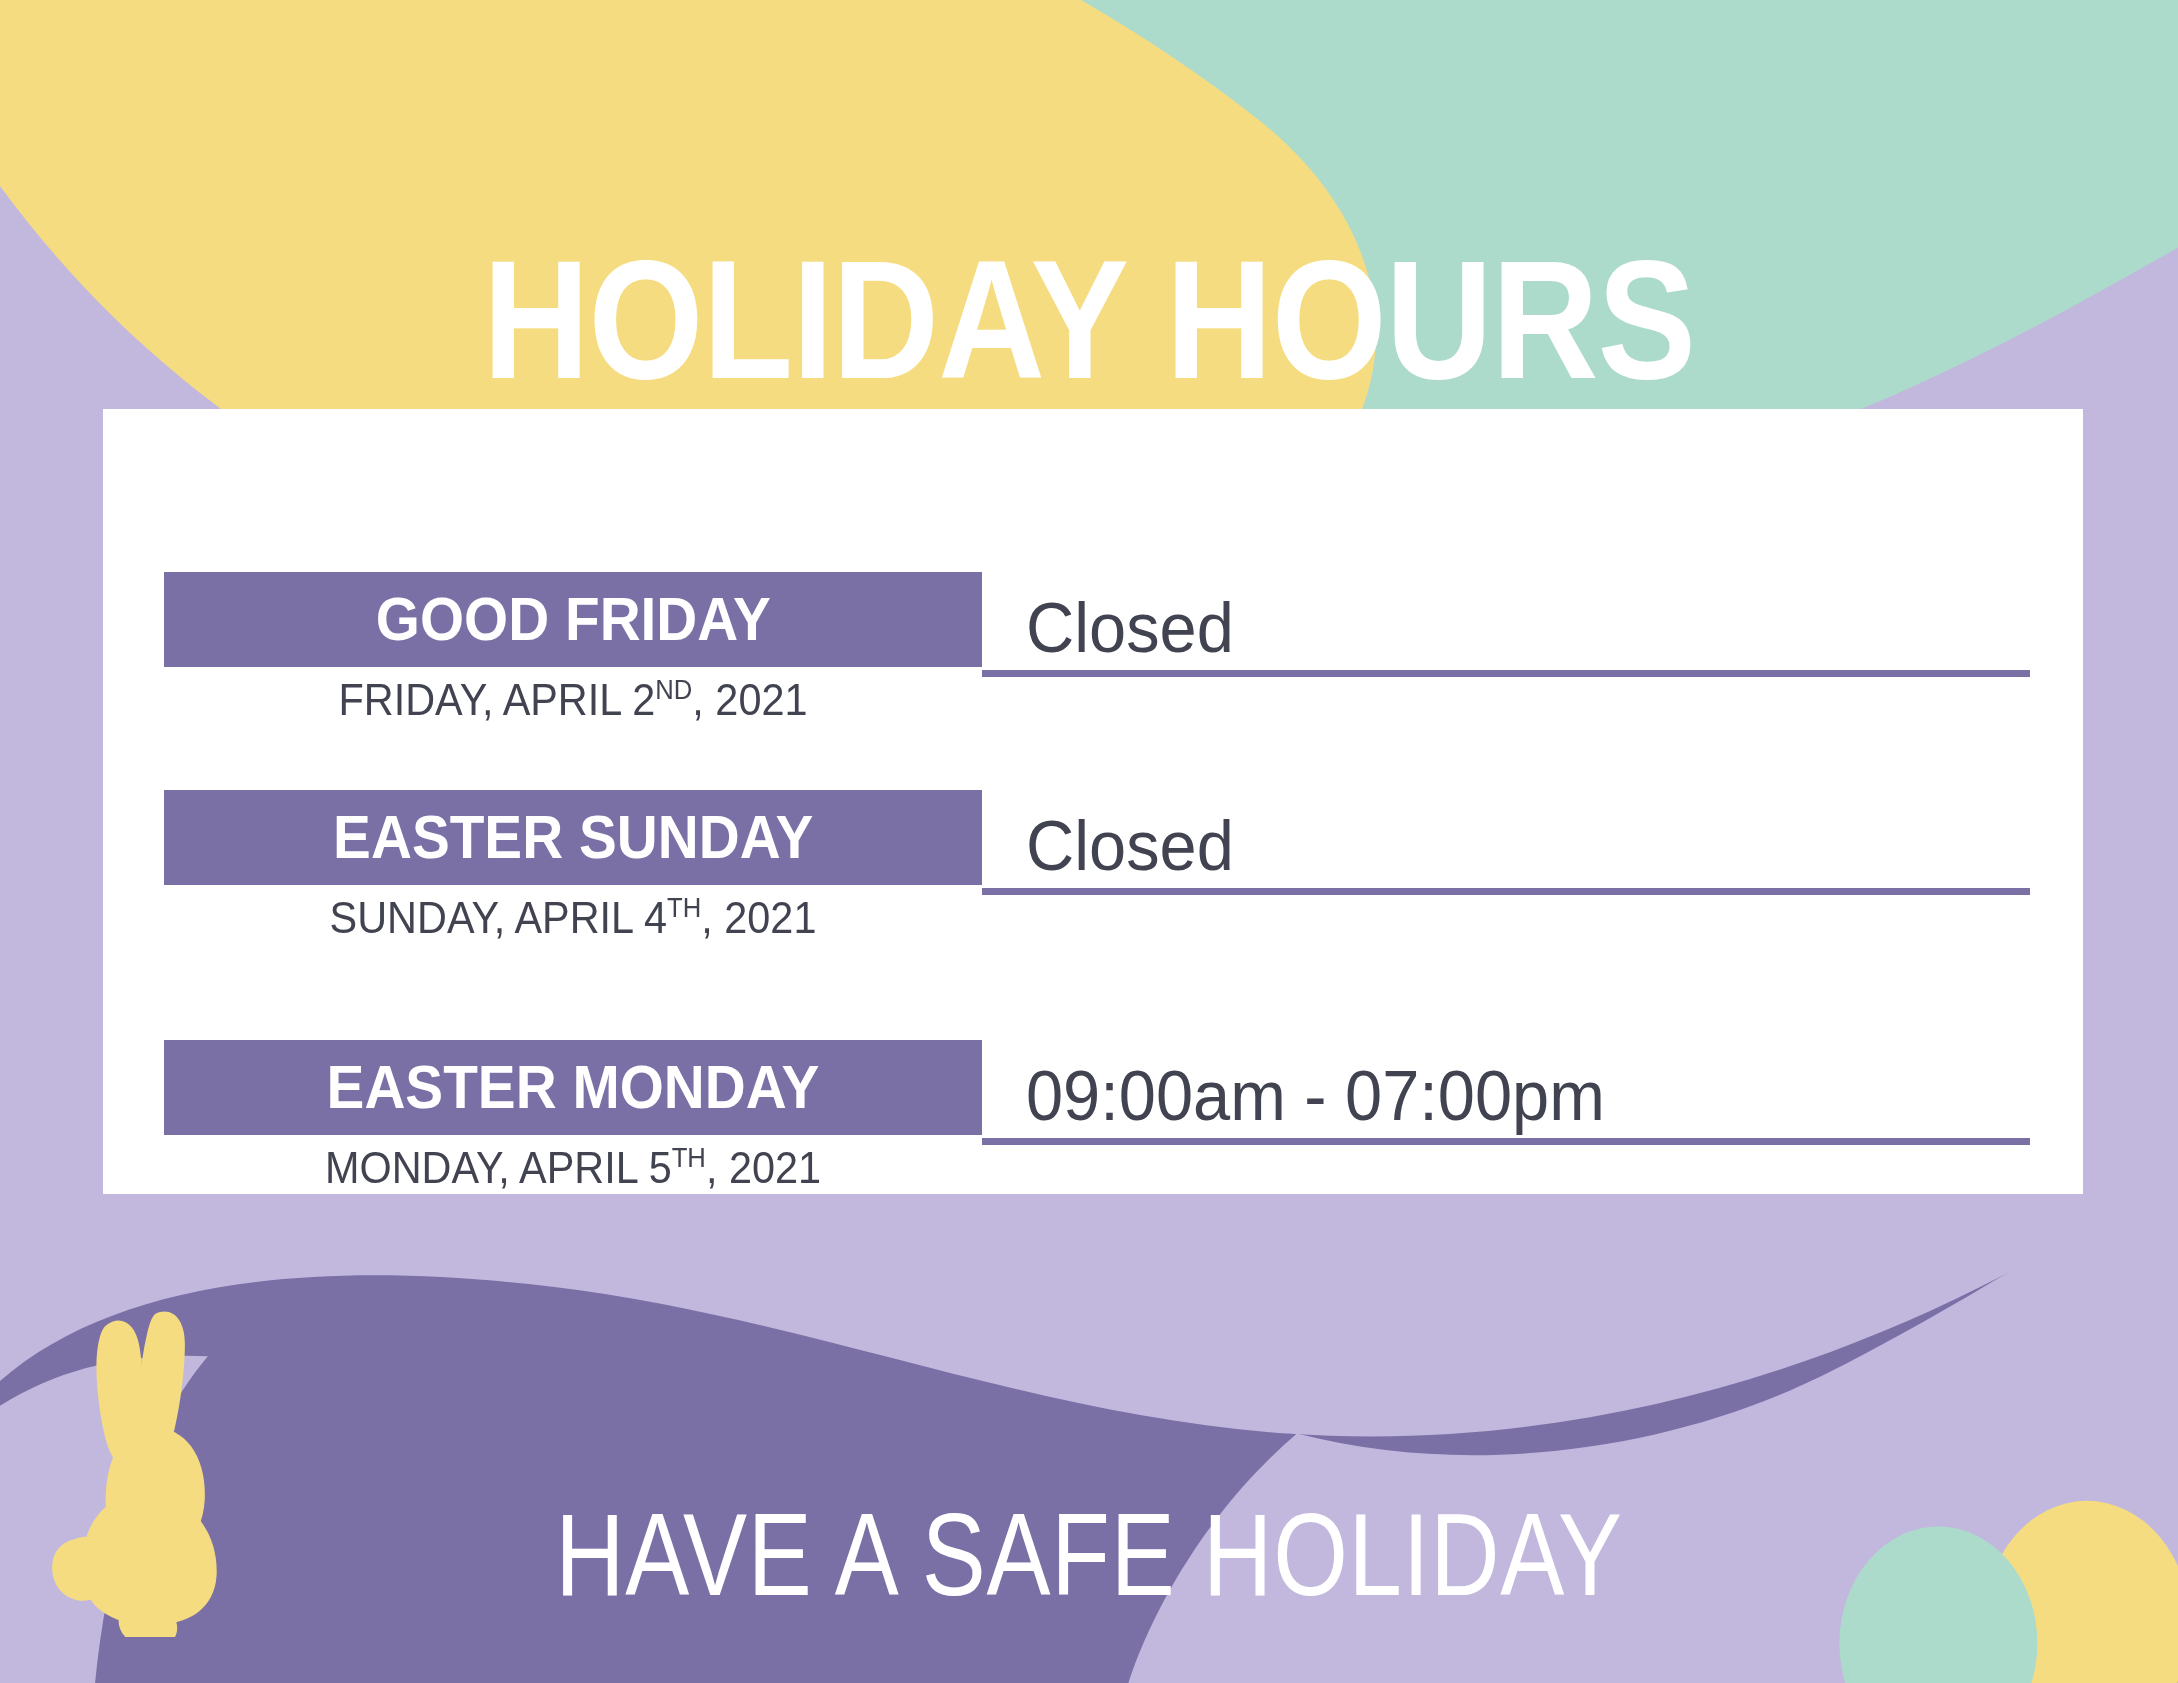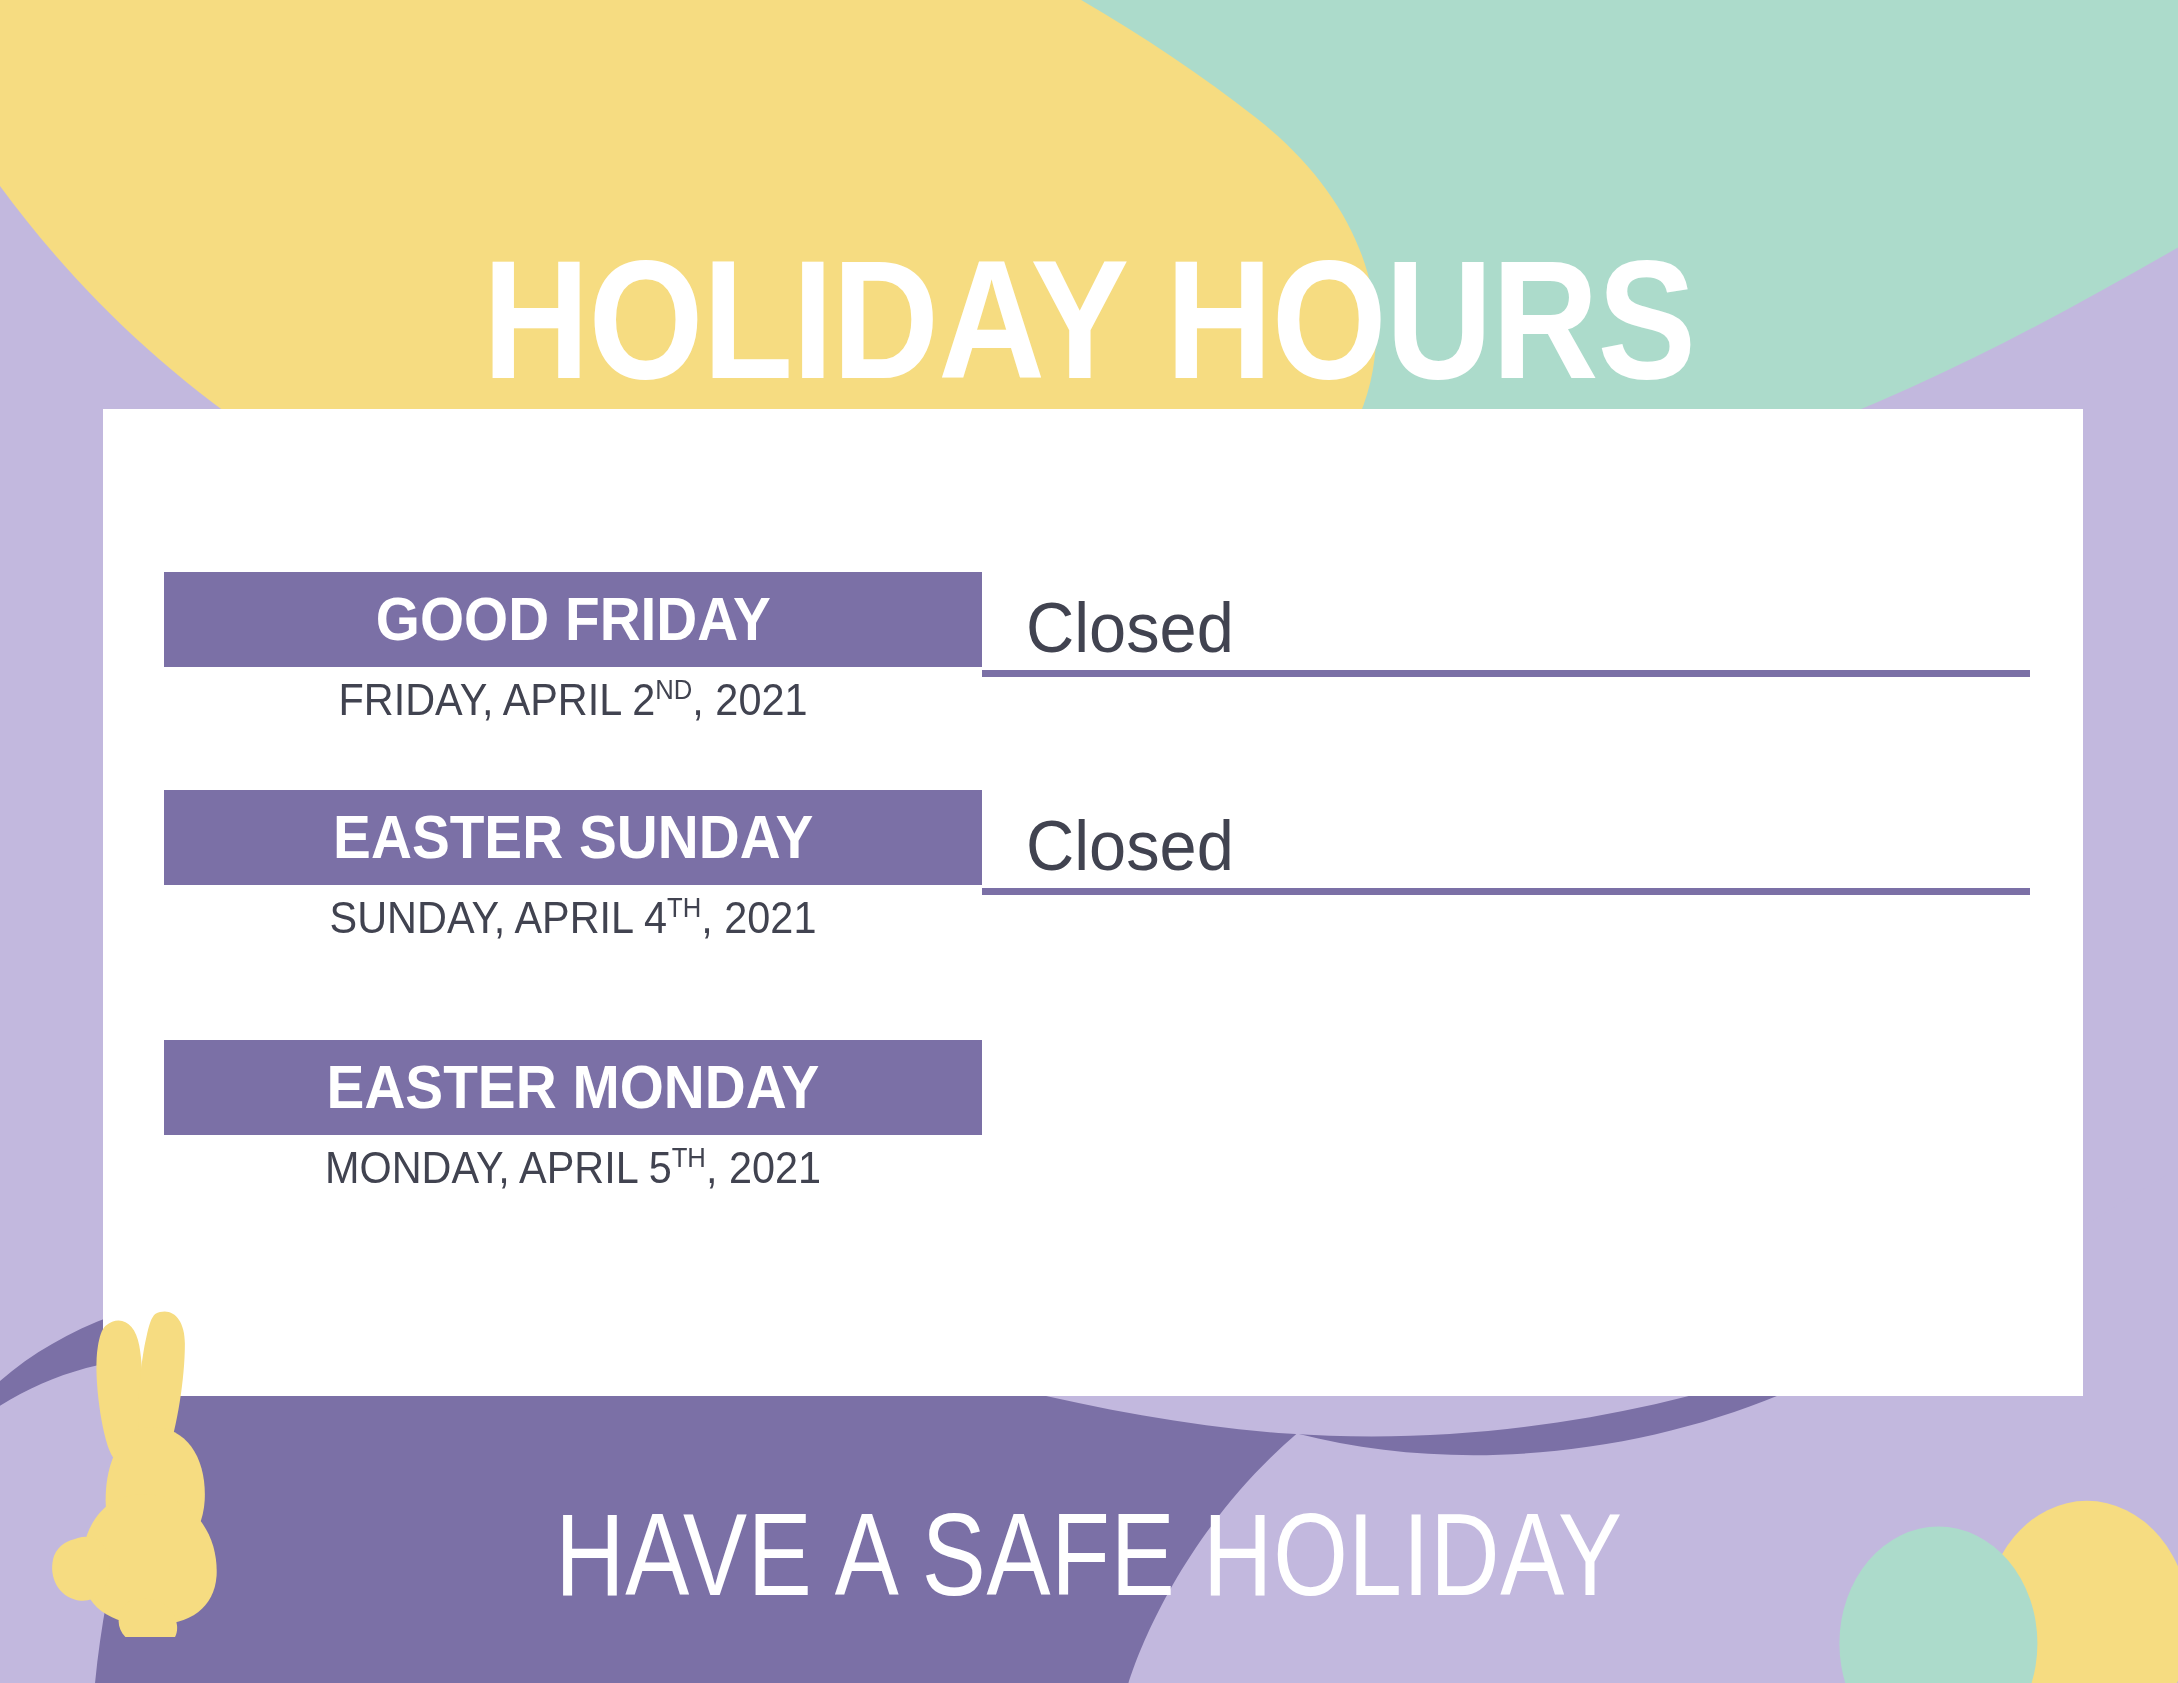--- a/index.html
+++ b/index.html
@@ -27,21 +27,21 @@
     transform:scaleX(0.88);
     transform-origin:50% 50%;
     white-space:nowrap;
     z-index:5;
   }
 
   
   #card{
     position:absolute;
     left:103px;top:409px;
-    width:1980px;height:987px;
+    width:1980px;height:785px;
     background:#FFFFFF;
     z-index:4;
   }
 
   .rows{position:absolute;left:0;top:0;width:100%;}
 
   .row{position:absolute;left:0;width:100%;height:198px;}
   .row-0{top:163px;}
   .row-1{top:381px;}
   .row-2{top:631px;}
@@ -176,20 +176,24 @@
           <span class="hours-text">Closed</span>
           <div class="hours-rule"></div>
         </div>
       </div>
 
       <div class="row row-2">
         <div class="label-bar">
           <span class="label-text">EASTER MONDAY</span>
         </div>
         <div class="date-text"><span>MONDAY, APRIL 5</span><sup>TH</sup><span>, 2021</span></div>
+        <div class="hours-cell">
+          <span class="hours-text">09:00am - 07:00pm</span>
+          <div class="hours-rule"></div>
+        </div>
       </div>
 
     </div>
   </div>
 
   <div id="bunny">
     <svg viewBox="0 0 250 330" xmlns="http://www.w3.org/2000/svg">
       <g fill="#F6DC81">
 
         <path d="M58,16 C72,4 88,12 92,36 C97,64 96,104 90,138 C86,160 70,162 62,142

